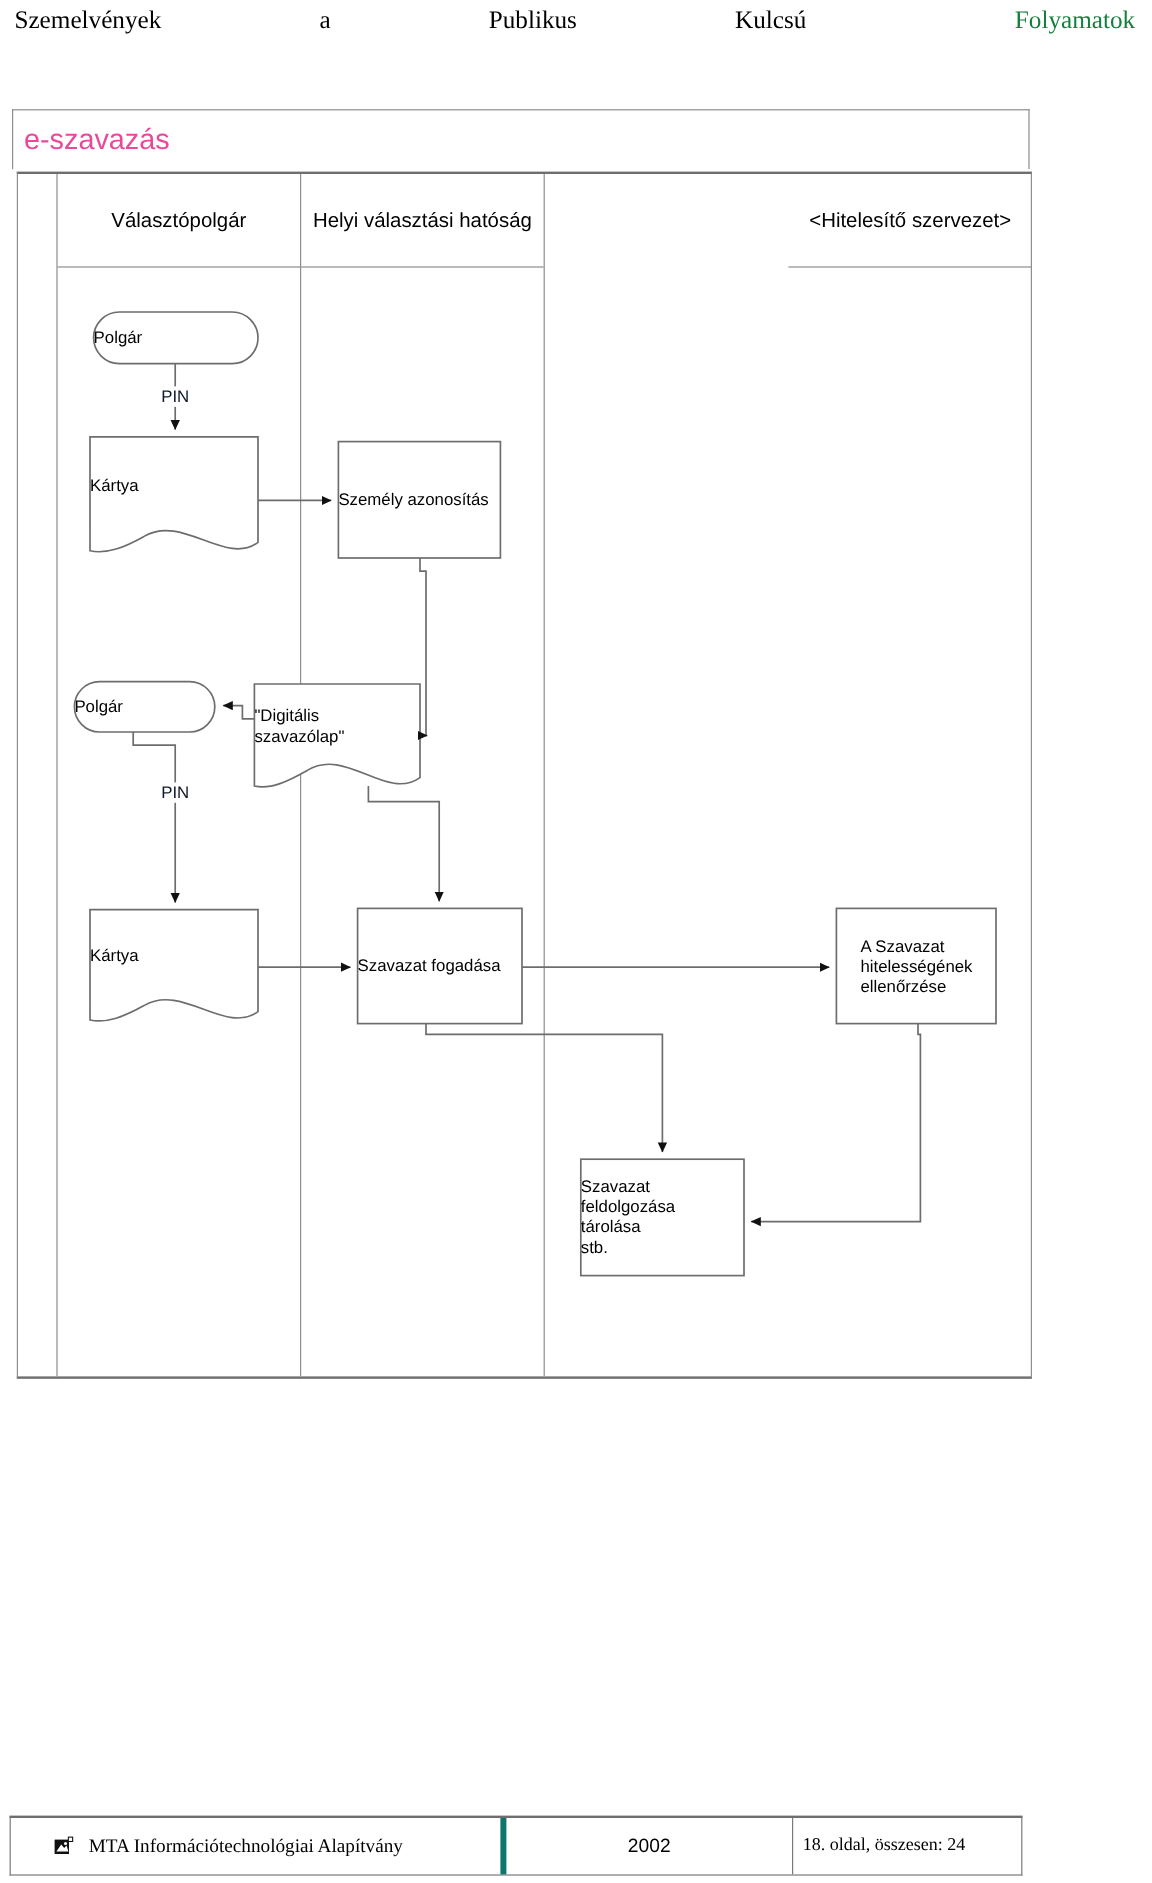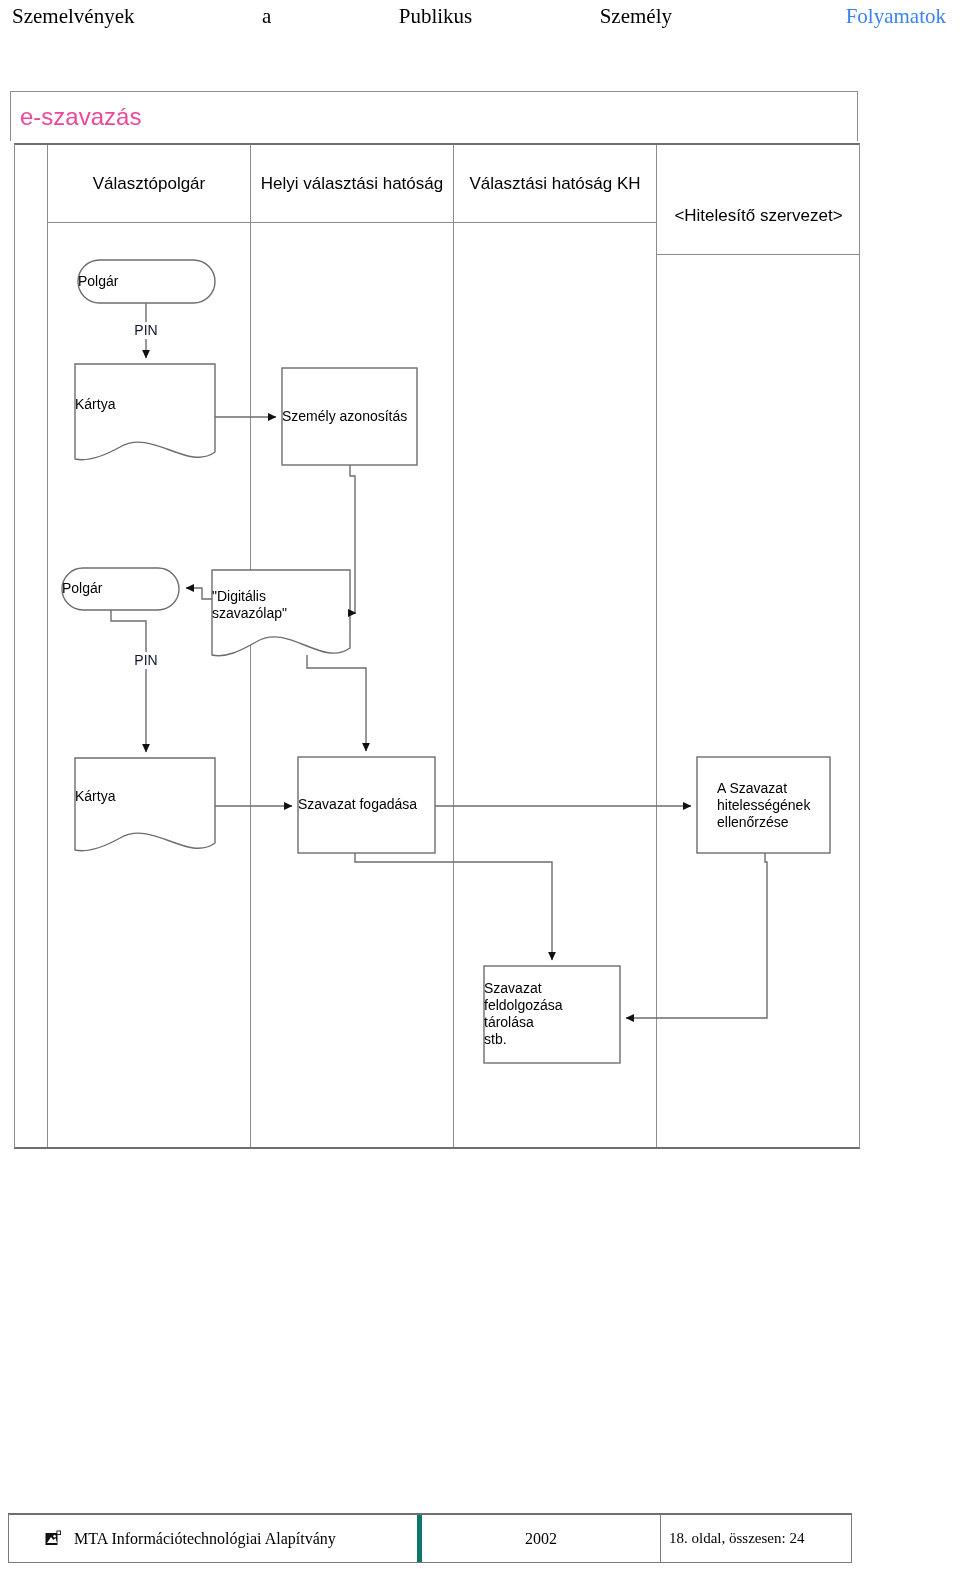--- a/index.html
+++ b/index.html
@@ -44,21 +44,21 @@
   .hdr-left-line2 {
     display: block;
   }
   .hdr-right {
     position: absolute;
     right: 14px;
     top: 2px;
     font-family: "Liberation Serif", serif;
     font-size: 21px;
     line-height: 28px;
-    color: #3b82f6;
+    color: #15803d;
   }
 
   
   .title-box {
     position: absolute;
     left: 10px;
     top: 91px;
     width: 848px;
     height: 50px;
     border: 1px solid #8d8d8d;
@@ -97,21 +97,21 @@
     border-right: 1px solid #8d8d8d;
     box-sizing: border-box;
   }
   .lane-col {
     position: absolute;
     top: 0;
     height: 100%;
     box-sizing: border-box;
     border-right: 1px solid #8d8d8d;
   }
-  .lane-col.last { border-right: none; margin-top: 32px; }
+  .lane-col.last { border-right: none; }
   .lane-head {
     position: absolute;
     top: 0;
     left: 0;
     right: 0;
     height: 78px;
     box-sizing: border-box;
     border-bottom: 1px solid #8d8d8d;
     display: flex;
     align-items: center;
@@ -180,60 +180,57 @@
     height: 17px;
     flex: 0 0 auto;
   }
   .footer-org {
     font-family: "Liberation Serif", serif;
     font-size: 16px;
     color: #000;
     white-space: nowrap;
   }
   .footer-year {
-    font-family: Liberation Serif, serif;
+    font-family: Liberation Sans, sans-serif;
     font-size: 16px;
     color: #000;
   }
   .footer-page {
     font-family: "Liberation Serif", serif;
     font-size: 15px;
     color: #000;
     padding-left: 8px;
     padding-top: 15px;
     white-space: nowrap;
   }
 </style>
 </head>
 <body>
 
 <div id="page">
 
   <div class="doc-header">
     <div class="hdr-left">
-      <span class="hdr-left-line1">Szemelvények a Publikus Személy</span>
+      <span class="hdr-left-line1">Szemelvények a Publikus Kulcsú</span>
     </div>
     <div class="hdr-right">Folyamatok</div>
   </div>
 
   <div class="title-box">
     <div class="title-text">e-szavazás</div>
   </div>
 
   <div class="lane-table">
     <div class="lane-strip"></div>
 
     <div class="lane-col" style="left:33px; width:203px;">
       <div class="lane-head">Választópolgár</div>
     </div>
     <div class="lane-col" style="left:236px; width:203px;">
       <div class="lane-head">Helyi választási hatóság</div>
-    </div>
-    <div class="lane-col" style="left:439px; width:203px;">
-      <div class="lane-head">Választási hatóság KH</div>
     </div>
     <div class="lane-col last" style="left:642px; width:203px;">
       <div class="lane-head">&lt;Hitelesítő szervezet&gt;</div>
     </div>
   </div>
 
   <svg class="flow" viewBox="0 0 960 1569">
     <defs>
       <marker id="arr" markerWidth="9" markerHeight="9" refX="8" refY="4.5" orient="auto" markerUnits="userSpaceOnUse">
         <path d="M0,0.6 L8.4,4.5 L0,8.4 z" fill="#111"></path>

